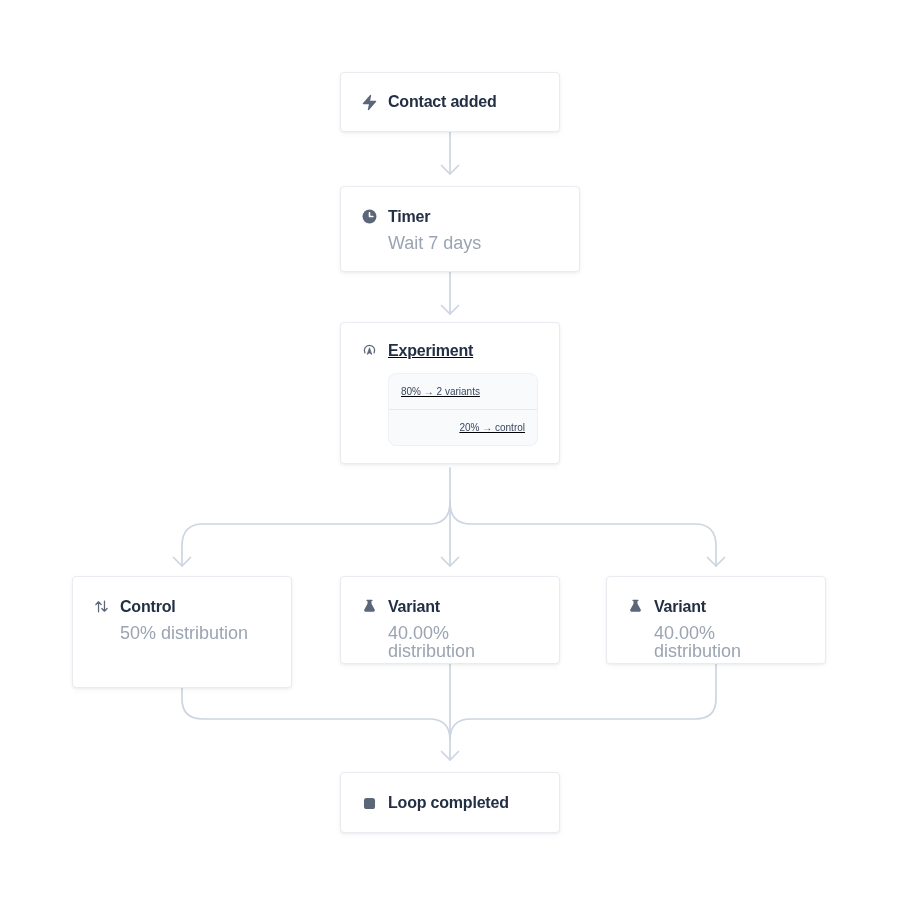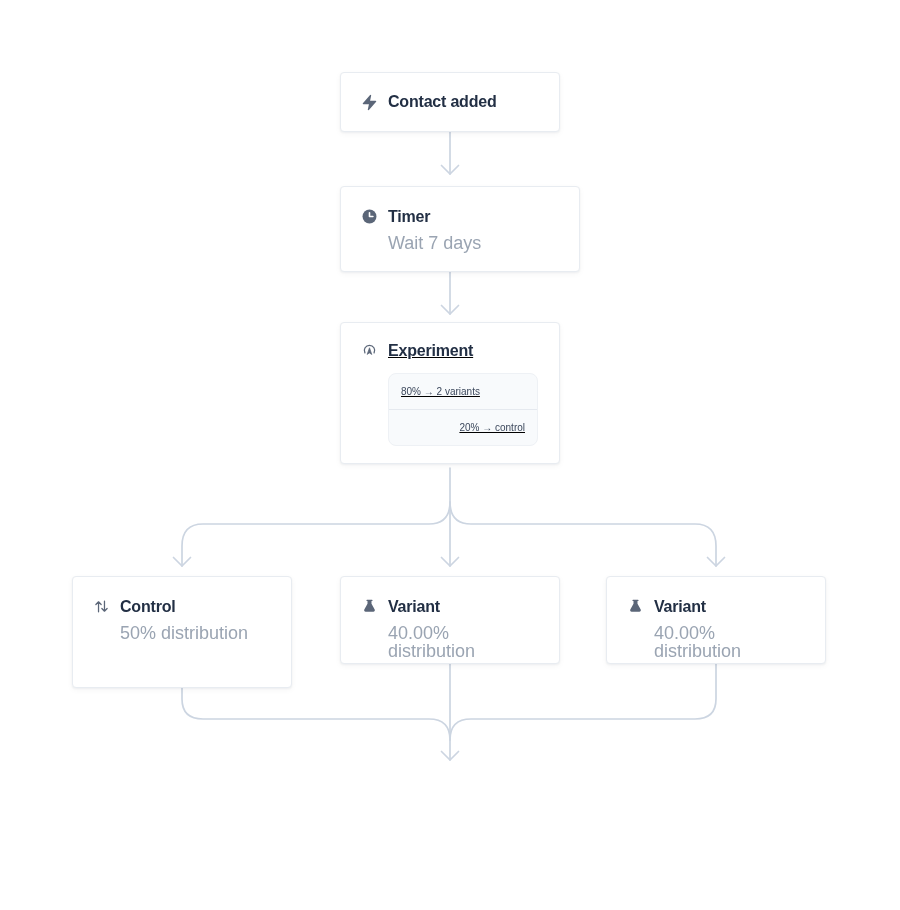--- a/index.html
+++ b/index.html
@@ -124,14 +124,24 @@
       <svg viewBox="0 0 20 20" fill="currentColor">
           <path d="M7.1 2.2h5.8a.7.7 0 110 1.4h-.55v3.1l3.75 6.9c.64 1.18-.21 2.6-1.55 2.6H5.45c-1.34 0-2.19-1.42-1.55-2.6l3.75-6.9V3.6H7.1a.7.7 0 110-1.4z"></path>
         </svg>
     </span>
     <div class="texts">
       <div class="title">Variant</div>
       <div class="subtitle">40.00% distribution</div>
     </div>
   </div>
 
+  <div class="node center-v" style="left:340px;top:772px;width:220px;height:61px;">
+    <span class="icon">
+      <svg viewBox="0 0 20 20" fill="currentColor">
+          <rect x="3.5" y="3.5" width="13" height="13" rx="3"></rect>
+        </svg>
+    </span>
+    <div class="texts">
+      <div class="title">Loop completed</div>
+    </div>
+  </div>
 
 </div>
 
 </body></html>

